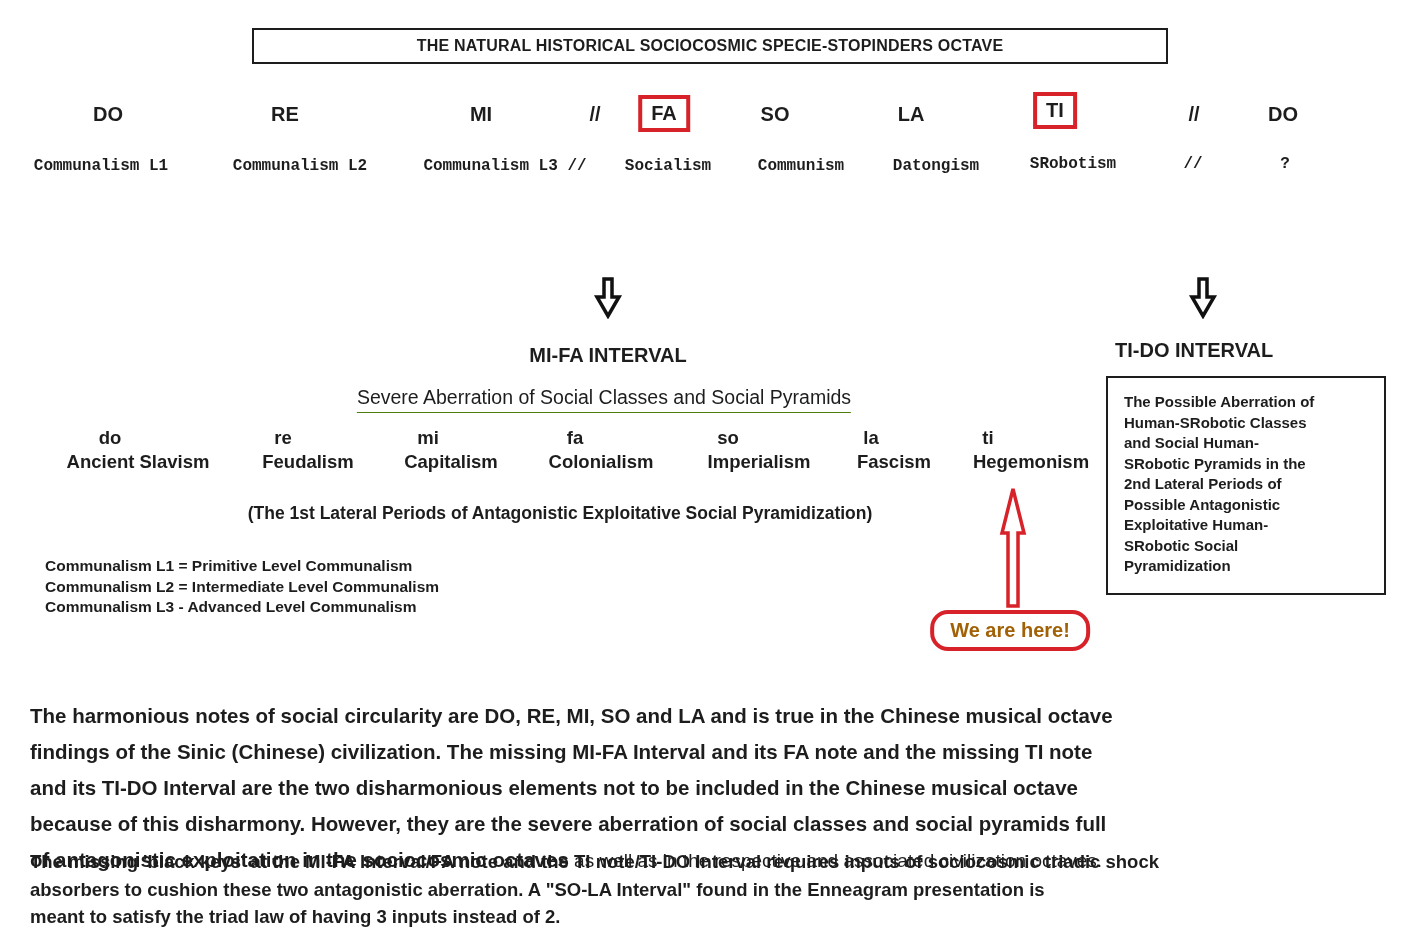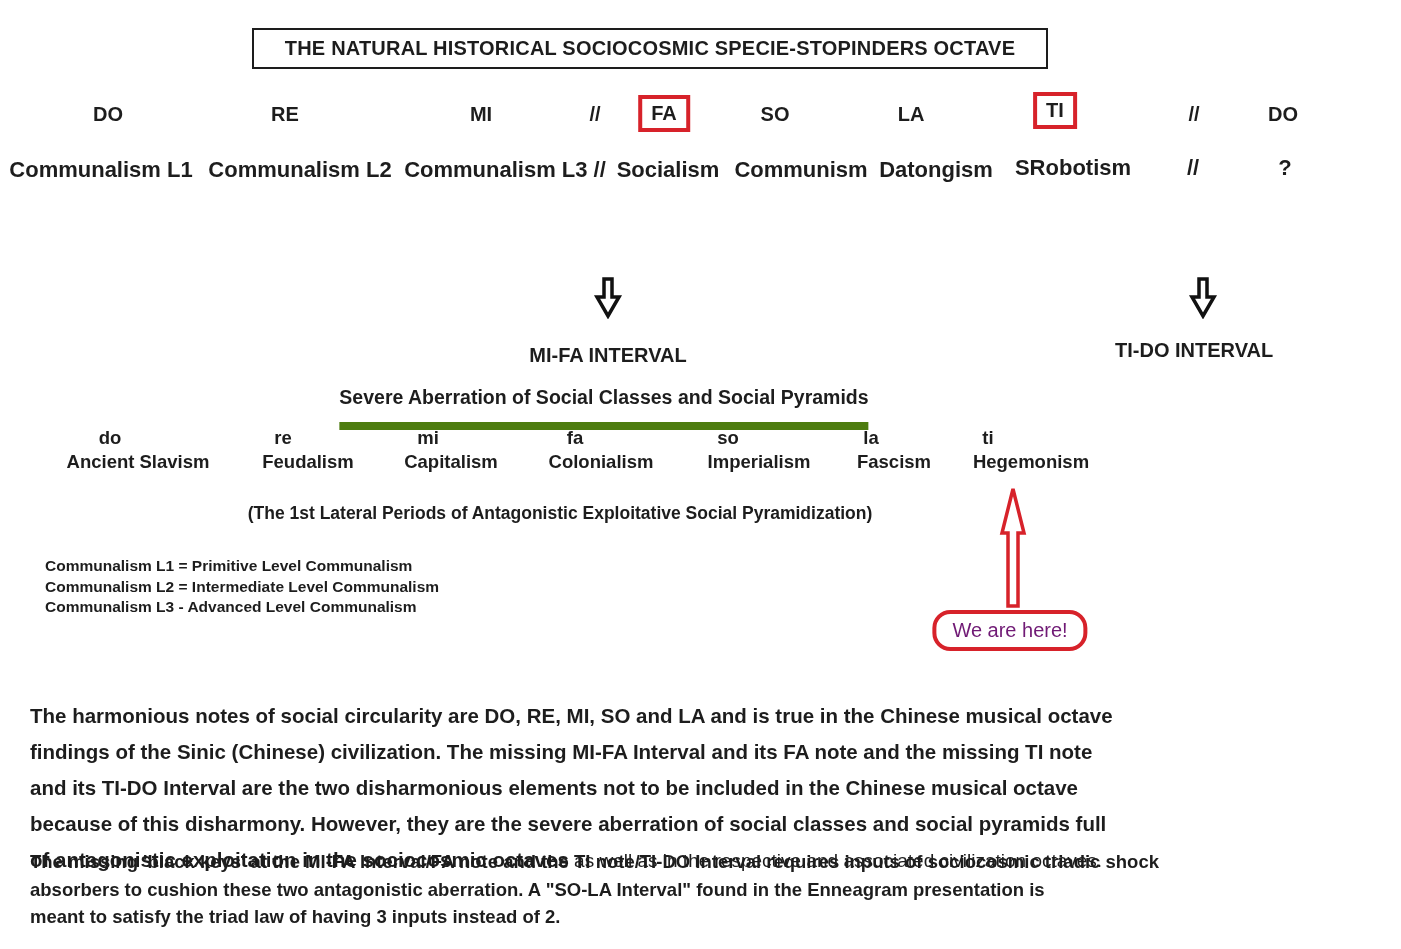--- a/index.html
+++ b/index.html
@@ -4,44 +4,44 @@
 <style>
   html,body{margin:0;padding:0;background:#ffffff;}
   #canvas{
     position:relative;width:1401px;height:949px;background:#ffffff;overflow:hidden;
     font-family:"Liberation Sans","DejaVu Sans",sans-serif;color:#1d1d1d;
   }
   .abs{position:absolute;}
   .ctr{transform:translateX(-50%);}
   
   .title-box{
-    top:28px;left:252px;width:796px;box-sizing:border-box;border:2px solid #1d1d1d;
-    padding:7px 10px;text-align:center;font-weight:bold;font-size:20px;letter-spacing:.2px;white-space:nowrap;
+    top:28px;left:252px;width:916px;box-sizing:border-box;border:2px solid #1d1d1d;
+    padding:7px 10px;text-align:center;font-weight:bold;font-size:16px;letter-spacing:.2px;white-space:nowrap;
   }
   
   .note{font-weight:bold;font-size:20px;white-space:nowrap;}
-  .nlabel{font-weight:bold;font-size:22px;white-space:nowrap;}
+  .nlabel{font-weight:bold;font-size:16px;white-space:nowrap;font-family:Liberation Mono, monospace;}
   .red-box{
     border:4px solid var(--red);padding:3px 9px;background:#fff;
   }
   .caption{font-weight:bold;font-size:17.5px;white-space:nowrap;}
   .interval-h{font-weight:bold;font-size:20px;white-space:nowrap;}
   .sub-underline{
-    font-weight:bold;font-size:19.5px;white-space:nowrap;border-bottom:8px solid #4d7c0f;padding-bottom:13px;
+    font-weight:normal;font-size:19.5px;white-space:nowrap;border-bottom:1px solid #4d7c0f;padding-bottom:3px;
   }
   .lnote{font-weight:bold;font-size:18.5px;white-space:nowrap;}
   .llabel{font-weight:bold;font-size:18.5px;white-space:nowrap;}
   .legend{font-weight:bold;font-size:15.5px;line-height:20.5px;white-space:pre-line;margin-left:15px;}
   .tido-box{
     top:376px;left:1106px;width:280px;height:219px;box-sizing:border-box;border:2px solid #1d1d1d;
     padding:14px 8px 0 16px;font-weight:bold;font-size:15px;line-height:20.5px;white-space:pre-line;
   }
   .we-here{
     border:4px solid var(--red);border-radius:18px;padding:5px 16px;background:#fff;
-    font-weight:normal;font-size:20px;white-space:nowrap;color:#701a75;
+    font-weight:bold;font-size:20px;white-space:nowrap;color:#a16207;
   }
   .para{white-space:pre-line;font-weight:bold;}
   #para1{top:698px;left:30px;width:1350px;font-size:20.5px;line-height:36px;}
   #para1 .tail{font-weight:normal;font-size:19px;}
   #para2{top:848px;left:30px;width:1355px;font-size:18.5px;line-height:27.5px;}
   svg{display:block;}
 </style>
 </head>
 <body>
 
@@ -105,20 +105,29 @@
   <span class="abs ctr llabel" style="left:894px;top:451px">Fascism</span>
   <span class="abs ctr llabel" style="left:1031px;top:451px">Hegemonism</span>
 
   <span class="abs ctr caption" style="left:560px;top:503px">(The 1st Lateral Periods of Antagonistic Exploitative Social Pyramidization)</span>
 
   <div class="abs legend" style="left:30px;top:556px">Communalism L1 = Primitive Level Communalism
 Communalism L2 = Intermediate Level Communalism
 Communalism L3 - Advanced Level Communalism</div>
 
   <span class="abs interval-h" style="left:1115px;top:339px">TI-DO INTERVAL</span>
+  <div class="abs tido-box">The Possible Aberration of
+Human-SRobotic Classes
+and Social Human-
+SRobotic Pyramids in the
+2nd Lateral Periods of
+Possible Antagonistic
+Exploitative Human-
+SRobotic Social
+Pyramidization</div>
 
   <div class="abs ctr" style="left:1013px;top:487px">
     <svg width="32" height="122" viewBox="0 0 32 122">
         <path d="M16 2 L27 46 H21 V119 H11 V46 H5 Z" fill="#ffffff" stroke="#d7222a" stroke-width="3.5" stroke-linejoin="miter"></path>
       </svg>
   </div>
 
   <div class="abs ctr we-here" style="left:1010px;top:610px">We are here!</div>
 
   <div class="abs para" id="para1"><span>The harmonious notes of social circularity are DO, RE, MI, SO and LA and is true in the Chinese musical octave

